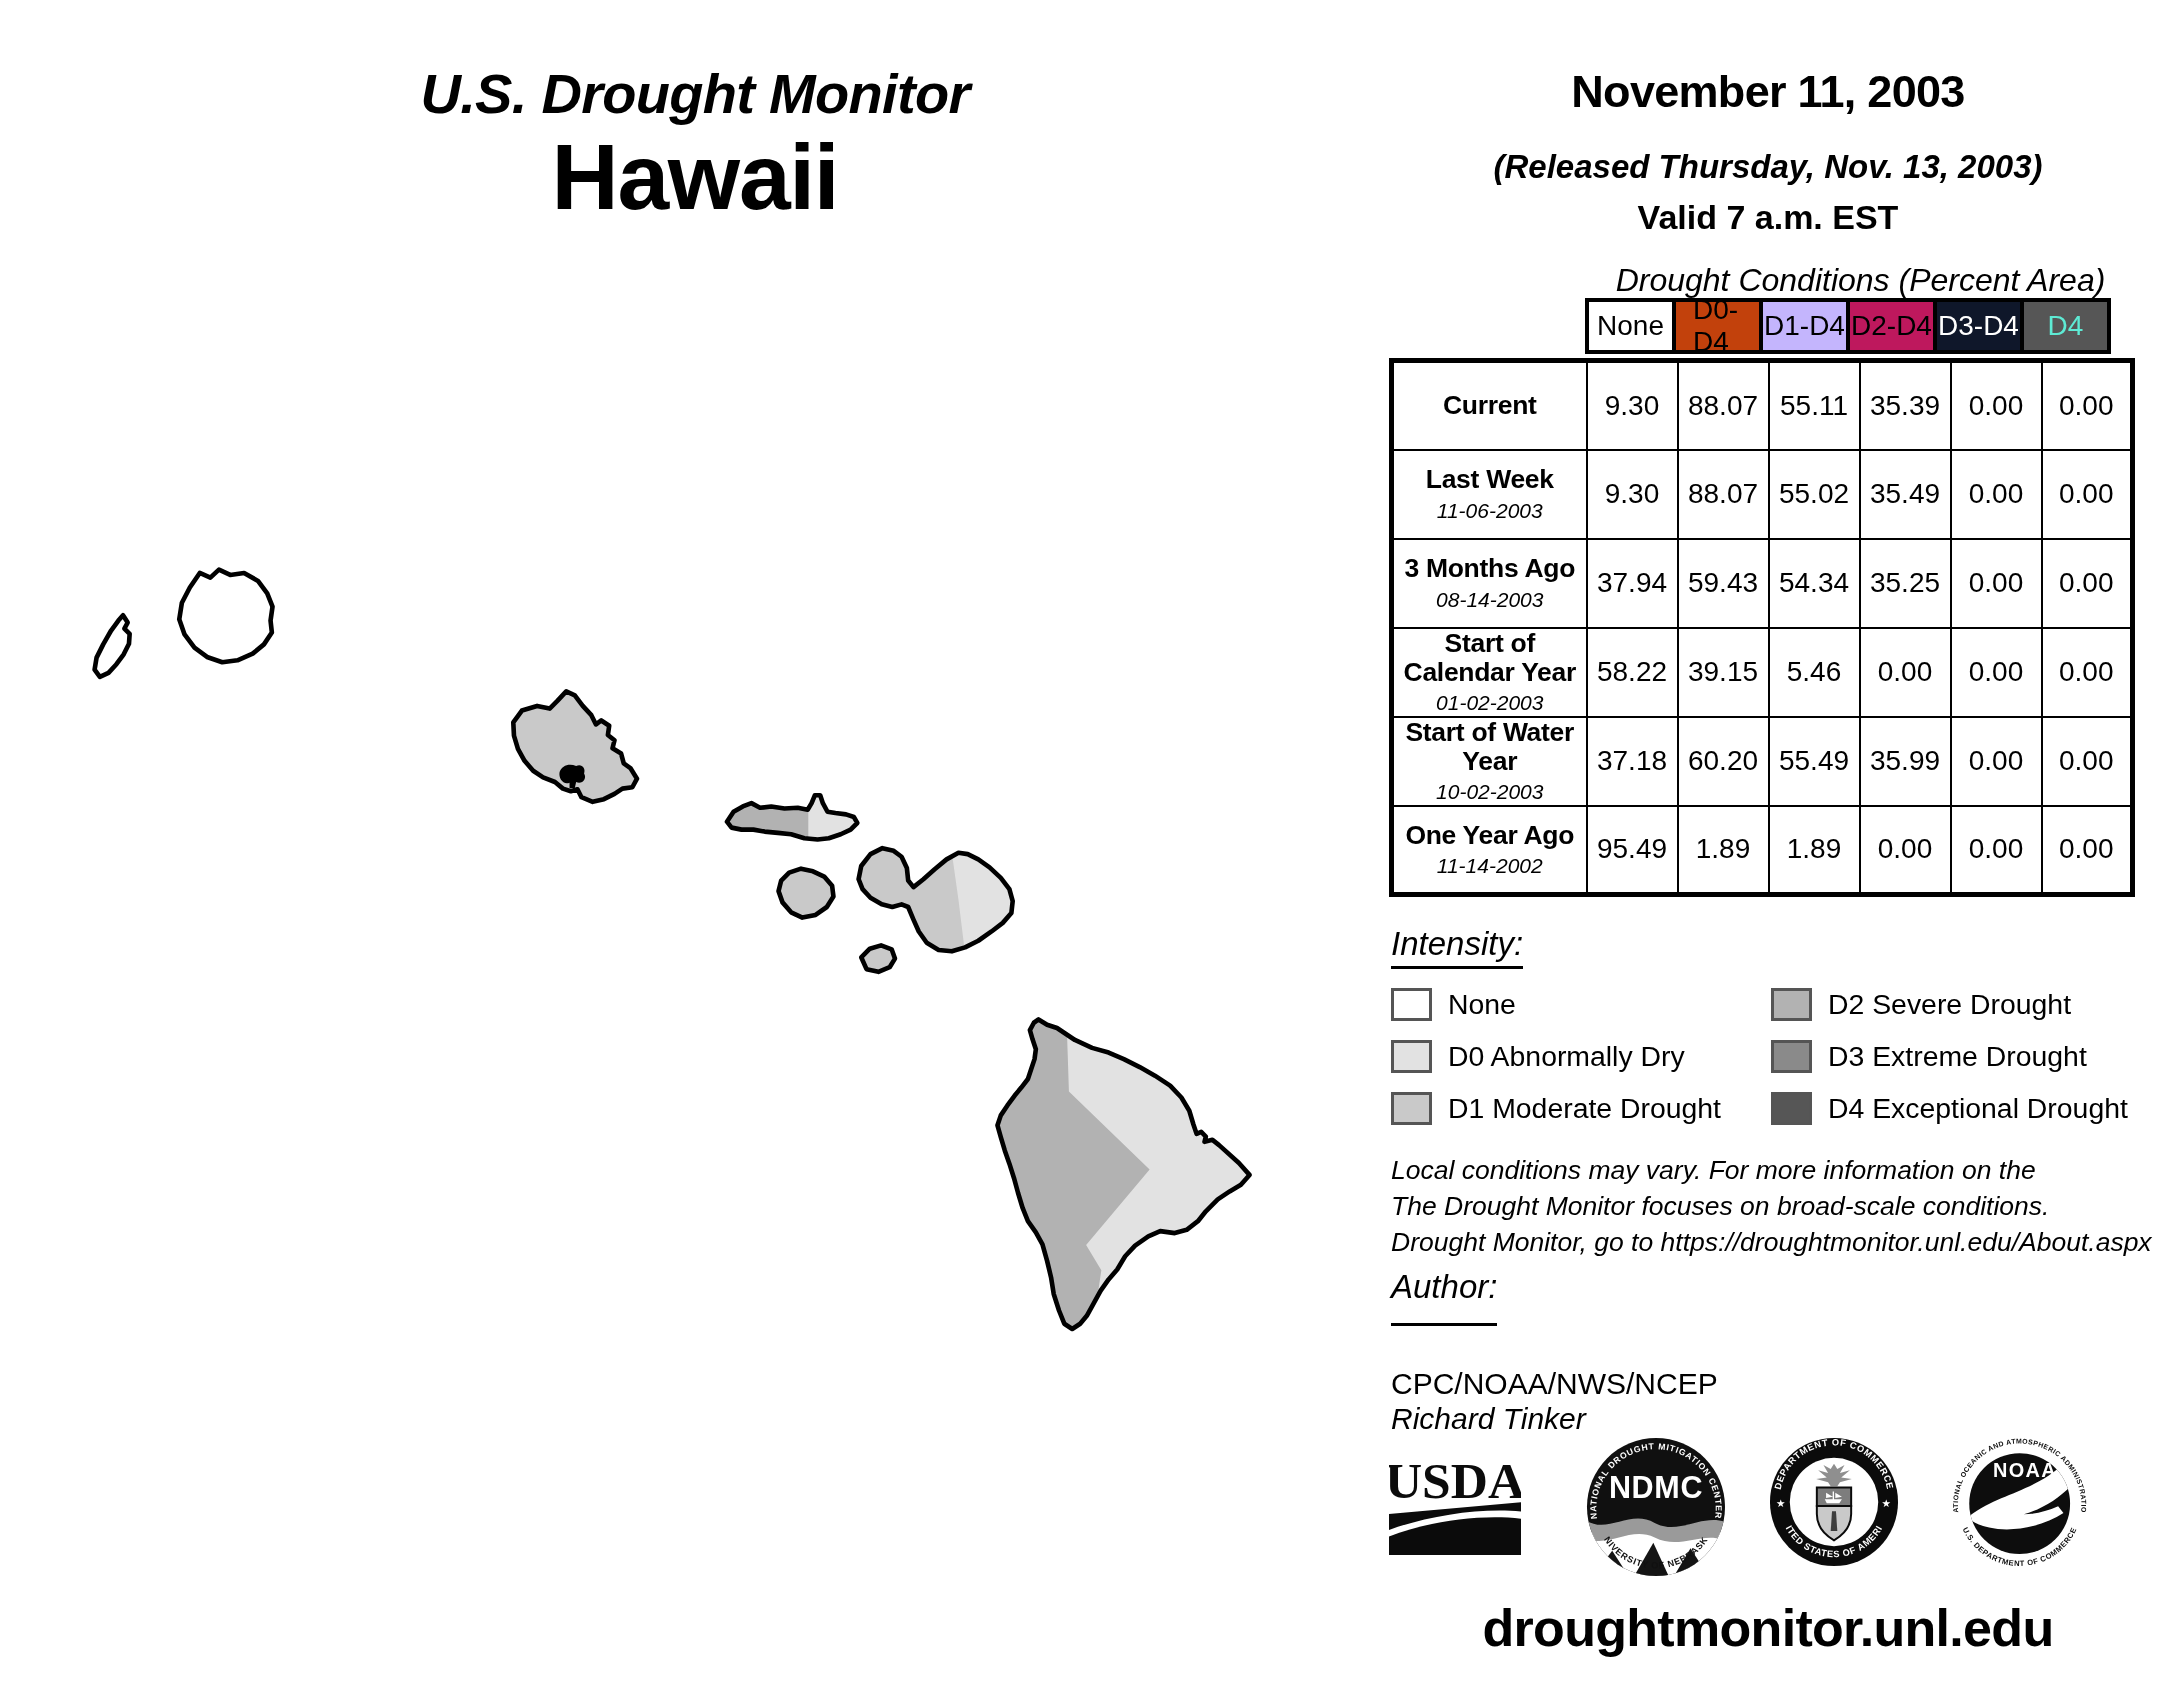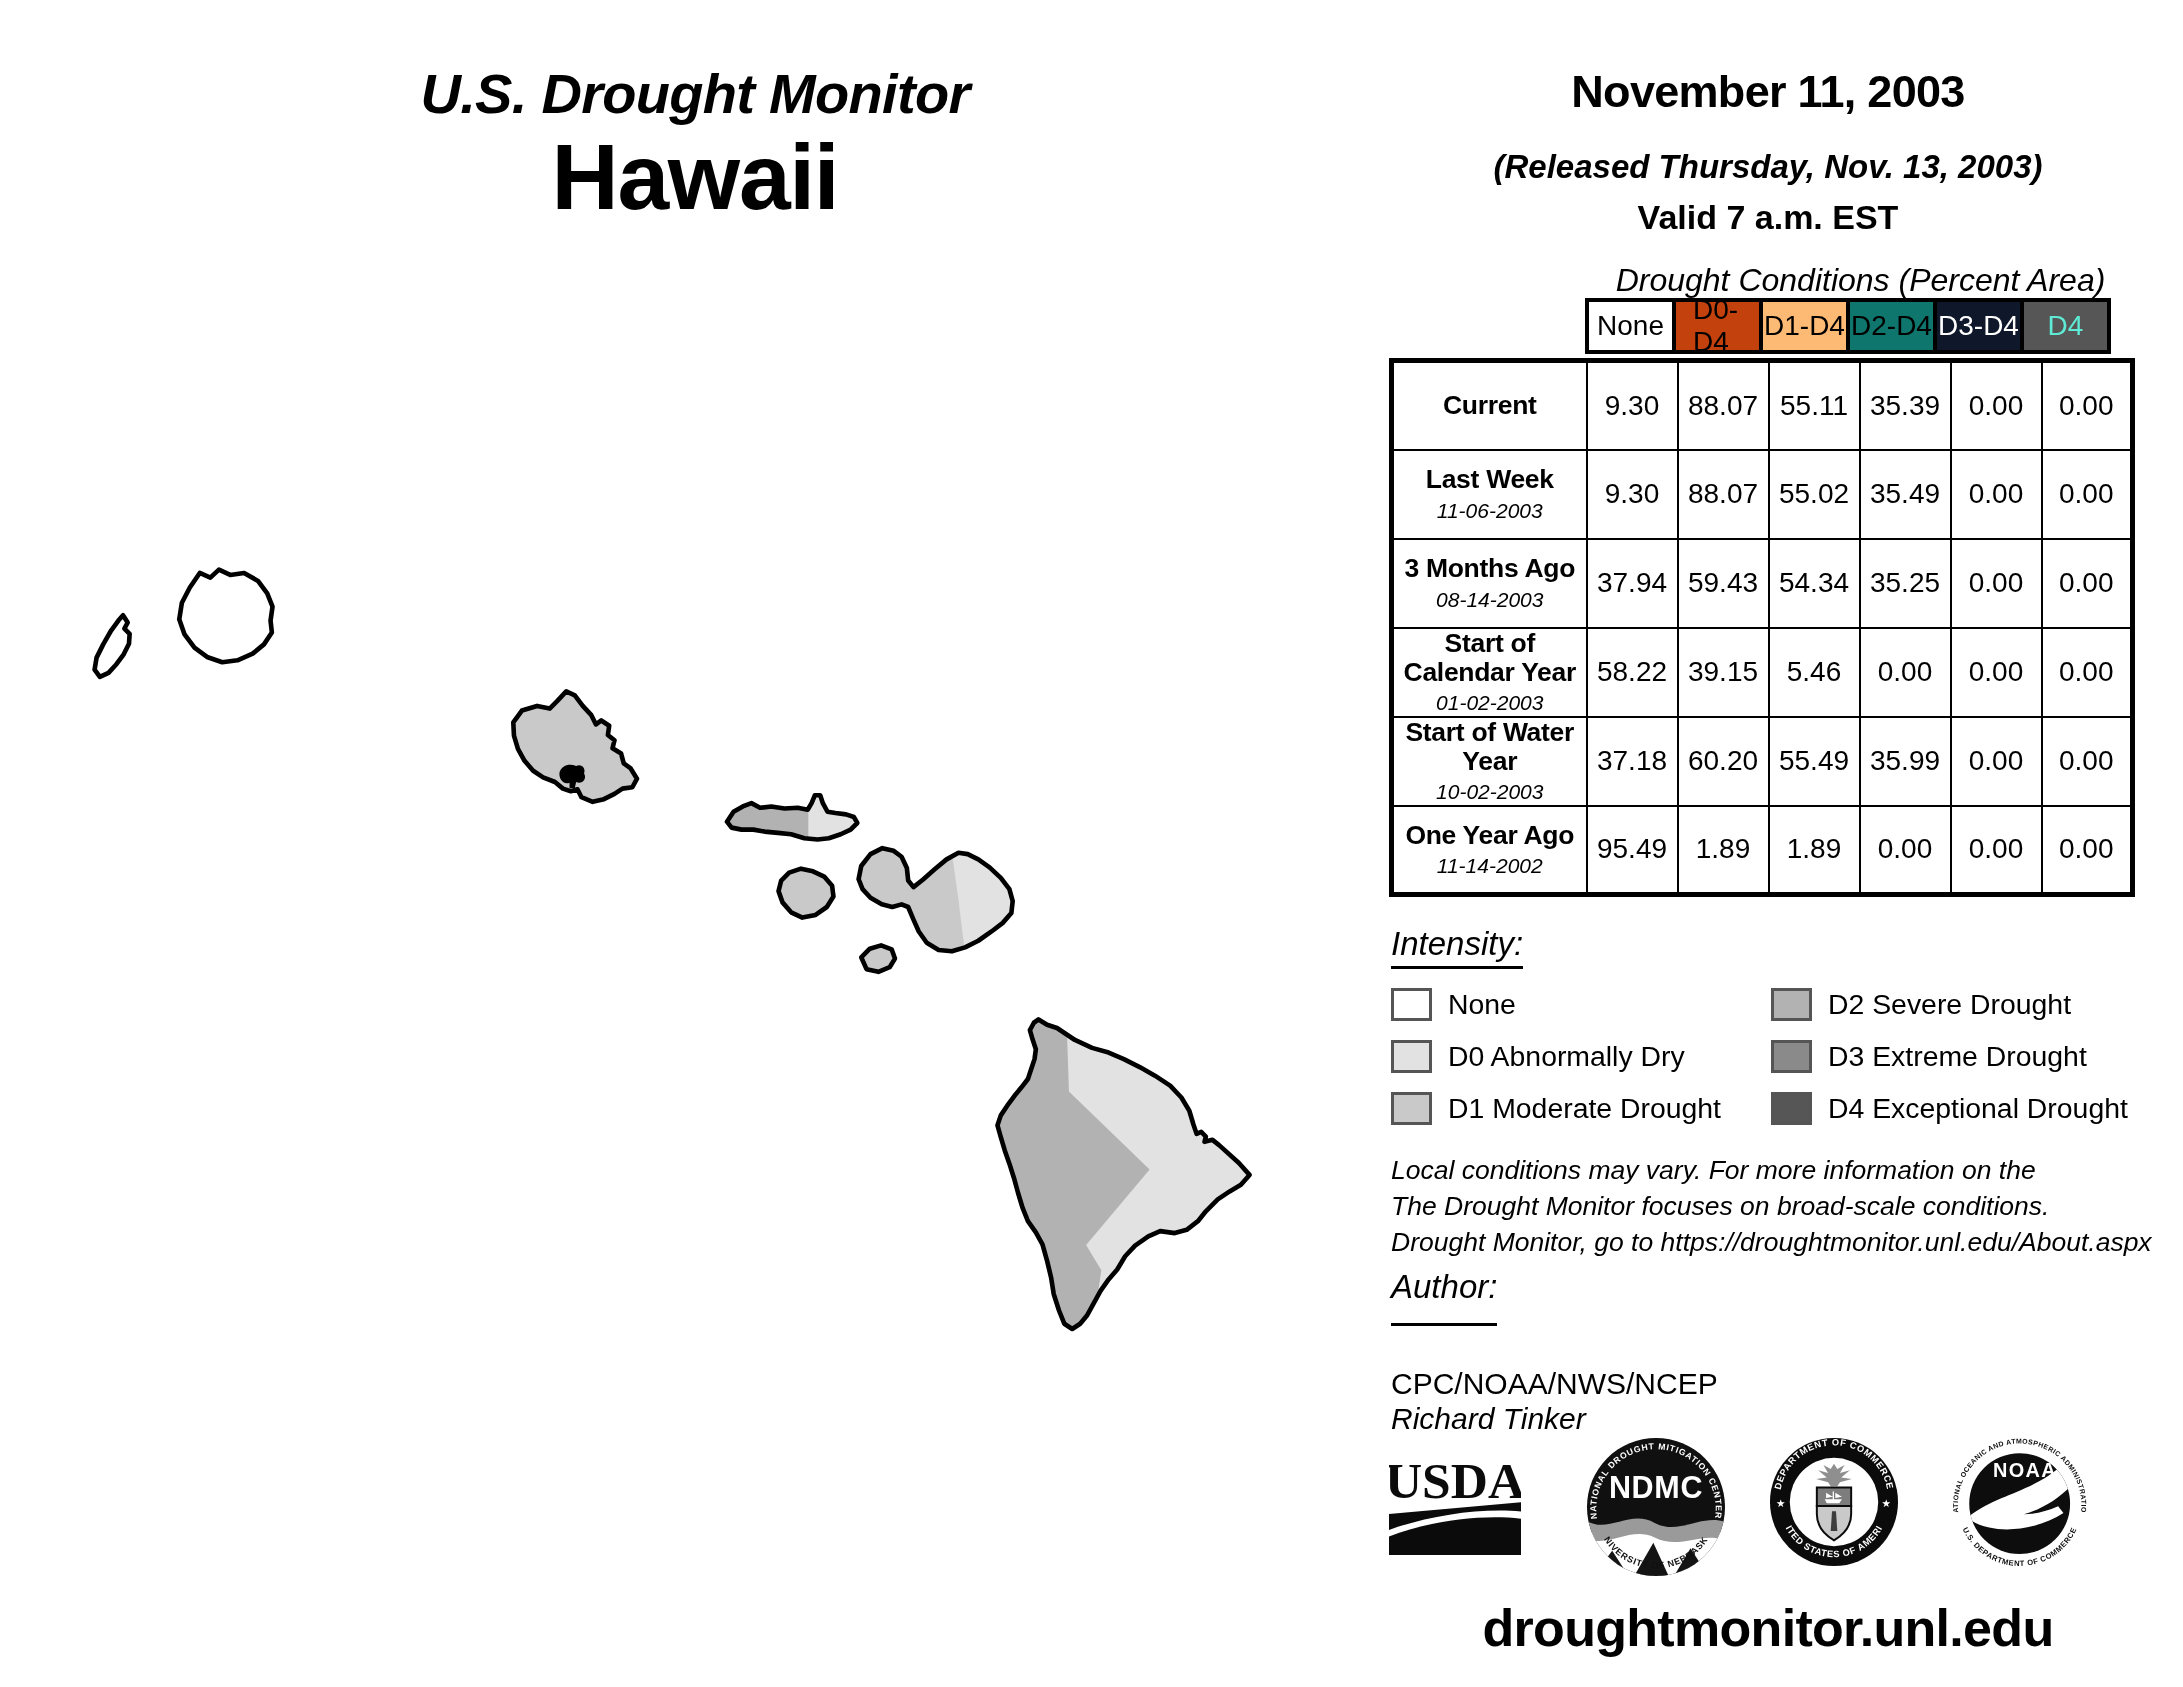--- a/index.html
+++ b/index.html
@@ -125,22 +125,22 @@
 
 <div class="abs date-line">November 11, 2003</div>
 <div class="abs released-line">(Released Thursday, Nov. 13, 2003)</div>
 <div class="abs valid-line">Valid 7 a.m. EST</div>
 
 <div class="abs table-title">Drought Conditions (Percent Area)</div>
 
 <div class="abs hdr-row">
   <div class="hdr-cell" style="background-color: rgb(255, 255, 255);">None</div>
   <div class="hdr-cell" style="background-color: #c2410c; padding-left: 17px;">D0-D4</div>
-  <div class="hdr-cell" style="background-color: #fdba74;">D1-D4</div>
-  <div class="hdr-cell" style="background-color: #0f766e;">D2-D4</div>
+  <div class="hdr-cell" style="background-color: #c4b5fd;">D1-D4</div>
+  <div class="hdr-cell" style="background-color: #be185d;">D2-D4</div>
   <div class="hdr-cell" style="background-color: #0f172a; color: rgb(255, 255, 255);">D3-D4</div>
   <div class="hdr-cell" style="background-color: rgb(86, 86, 86); color: #5eead4;">D4</div>
 </div>
 
 <div class="abs dm-wrap">
   <table class="dm">
     <tbody>
         <tr>
       <td class="lbl">
             <div class="row-label">Current</div>

